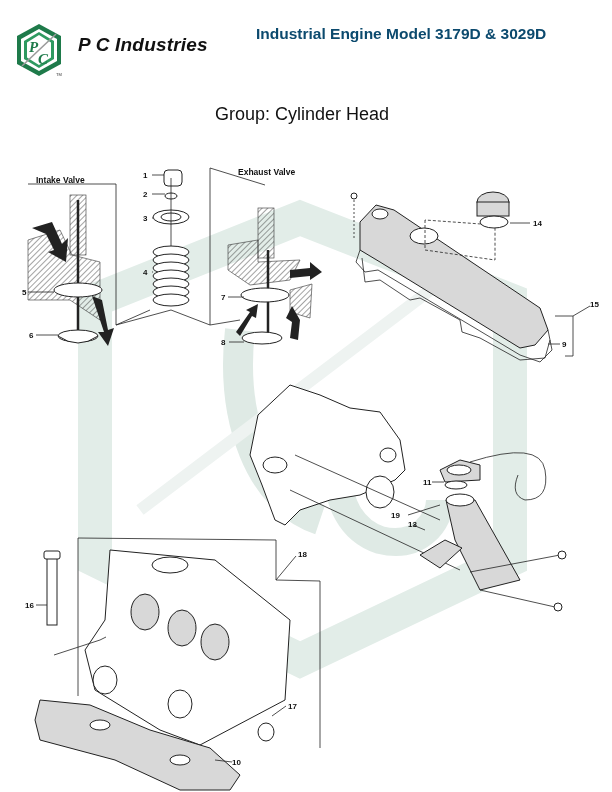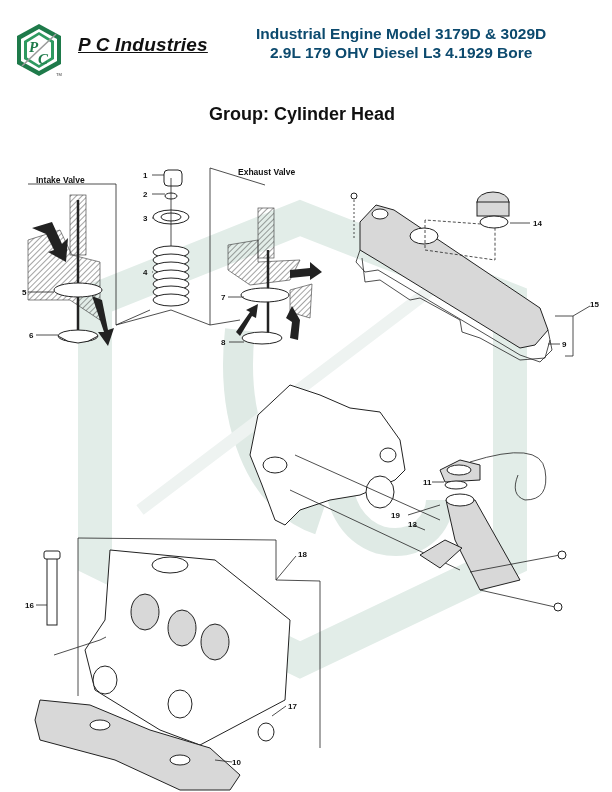--- a/index.html
+++ b/index.html
@@ -1,20 +1,20 @@
 <!DOCTYPE html>
 <html><head>
 <meta charset="utf-8">
 <style>
   html, body { margin: 0; padding: 0; background: #ffffff; }
   body { width: 612px; height: 792px; position: relative; overflow: hidden; font-family: "Liberation Sans", sans-serif; color: #000; }
   .logo { position: absolute; left: 14px; top: 22px; width: 50px; height: 56px; }
-  .brand { position: absolute; left: 78px; top: 34px; font-size: 19px; font-weight: bold; font-style: italic; color: #111; letter-spacing: 0.2px; text-decoration: underline; }
+  .brand { position: absolute; left: 78px; top: 34px; font-size: 19px; font-weight: bold; font-style: italic; color: #111; letter-spacing: 0.2px; }
   .head-lines { position: absolute; left: 256px; top: 24px; font-size: 15.5px; font-weight: bold; line-height: 19px; color: #0c4a6e; text-align: center; }
-  .group-title { position: absolute; left: 0; width: 604px; top: 104px; text-align: center; font-size: 18px; font-weight: bold; color: #111; }
+  .group-title { position: absolute; left: 0; width: 604px; top: 104px; text-align: center; font-size: 18px; font-weight: normal; color: #111; }
   .diagram { position: absolute; left: 0; top: 140px; width: 612px; height: 652px; }
   .callout { font-family: "Liberation Sans", sans-serif; font-size: 8px; font-weight: bold; fill: #111; }
   .section-label { font-family: "Liberation Sans", sans-serif; font-size: 8.5px; font-weight: bold; fill: #111; }
   .ln { stroke: #222; stroke-width: 0.8; fill: none; }
   .part { stroke: #222; stroke-width: 1; fill: #fff; }
   .speckle { stroke: #222; stroke-width: 1; fill: #d8d8d8; }
   .hatch { fill: url(#hatch); stroke: #333; stroke-width: 0.6; }
   .arrow { fill: #222; }
 </style>
 </head>
@@ -28,21 +28,20 @@
   <line x1="8" y1="44" x2="42" y2="12" stroke="#9a9a9a" stroke-width="1.5"></line>
   <text x="15" y="30" font-family="Liberation Serif, serif" font-style="italic" font-weight="bold" font-size="15" fill="#1e7a4a">P</text>
   <text x="24" y="42" font-family="Liberation Serif, serif" font-style="italic" font-weight="bold" font-size="15" fill="#1e7a4a">C</text>
   <text x="42" y="54" font-family="Liberation Sans, sans-serif" font-size="4" fill="#333">TM</text>
 </svg>
 
 <div class="brand">P C Industries</div>
 
 <div class="head-lines">
   <div>Industrial Engine Model 3179D &amp; 3029D</div>
-  <div>2.9L 179 OHV Diesel L3 4.1929 Bore</div>
 </div>
 
 <div class="group-title">Group: Cylinder Head</div>
 
 <svg class="diagram" viewBox="0 140 612 652">
   <defs>
     <pattern id="hatch" width="4" height="4" patternUnits="userSpaceOnUse" patternTransform="rotate(45)">
       <line x1="0" y1="0" x2="0" y2="4" stroke="#333" stroke-width="0.9"></line>
     </pattern>
   </defs>

